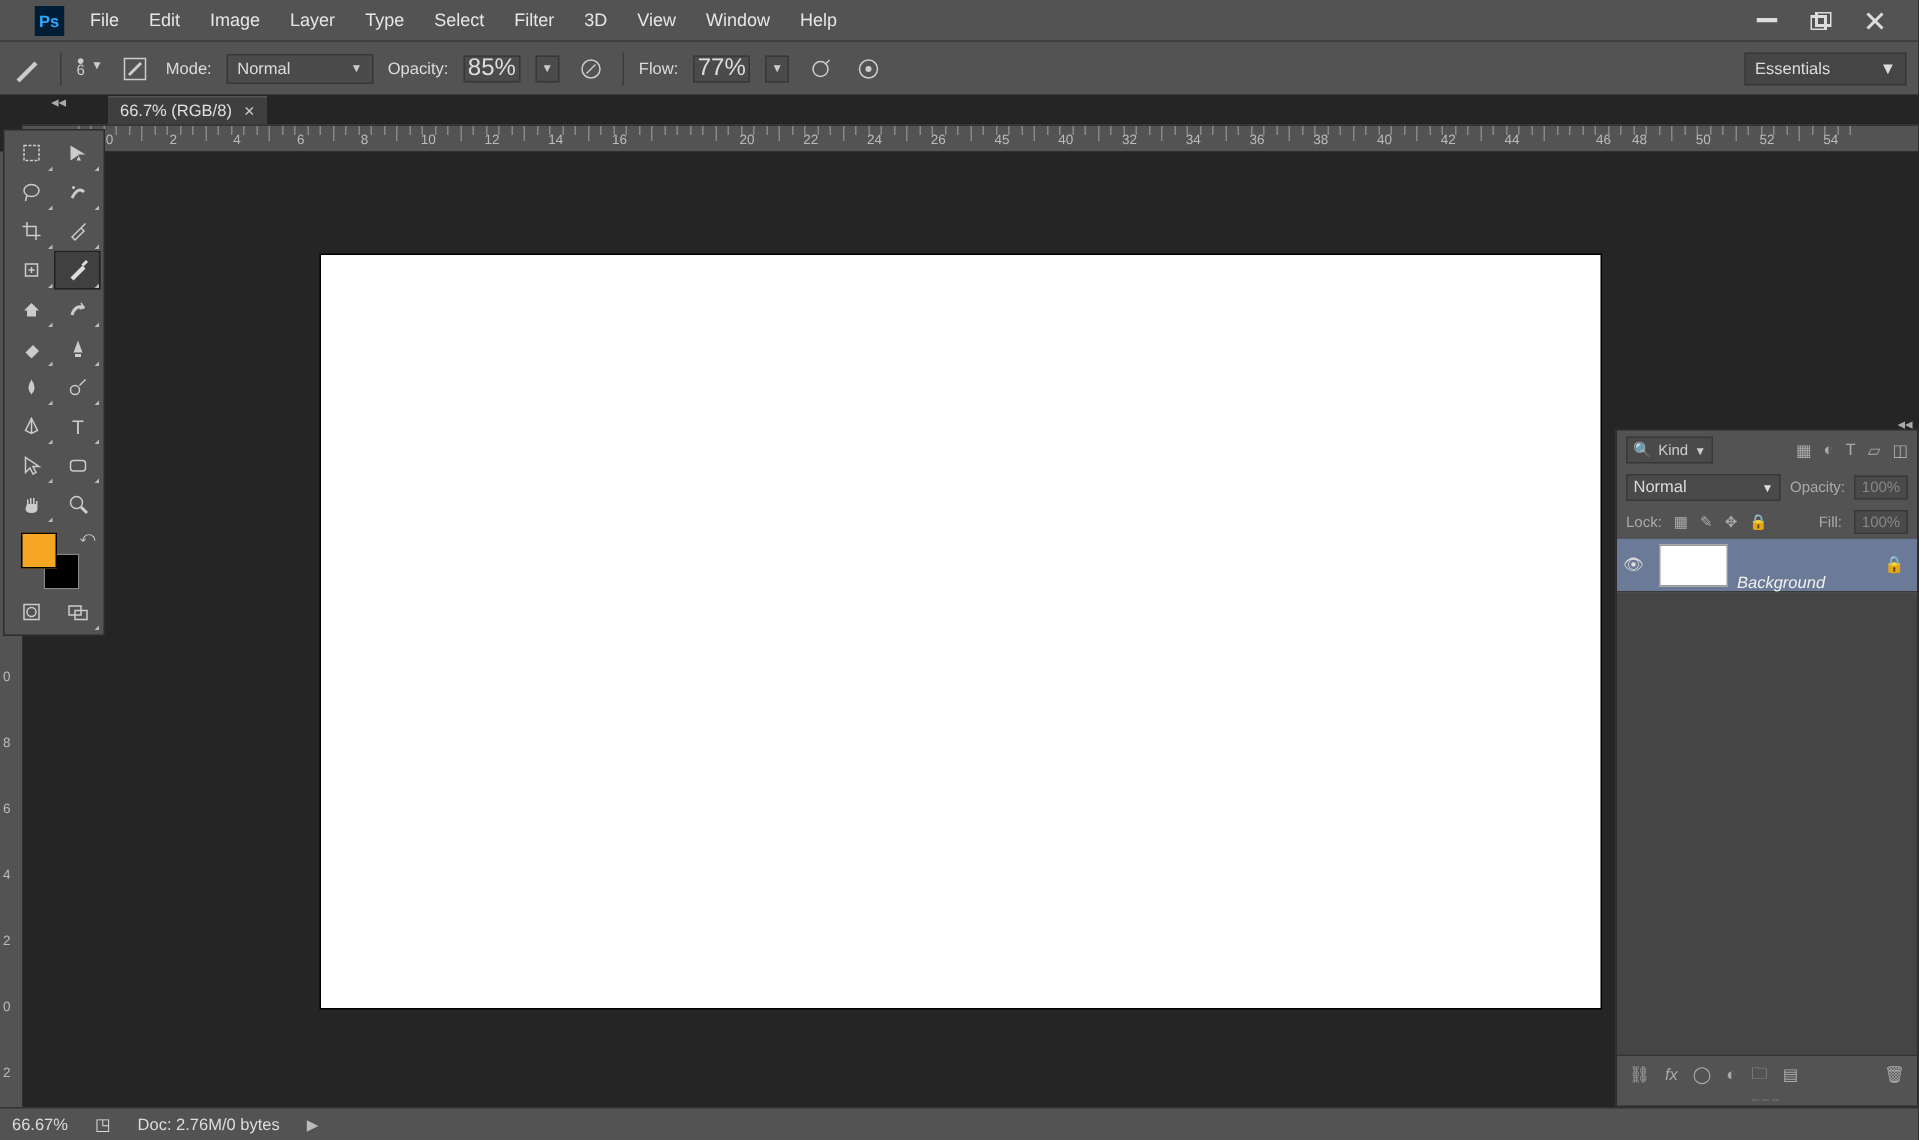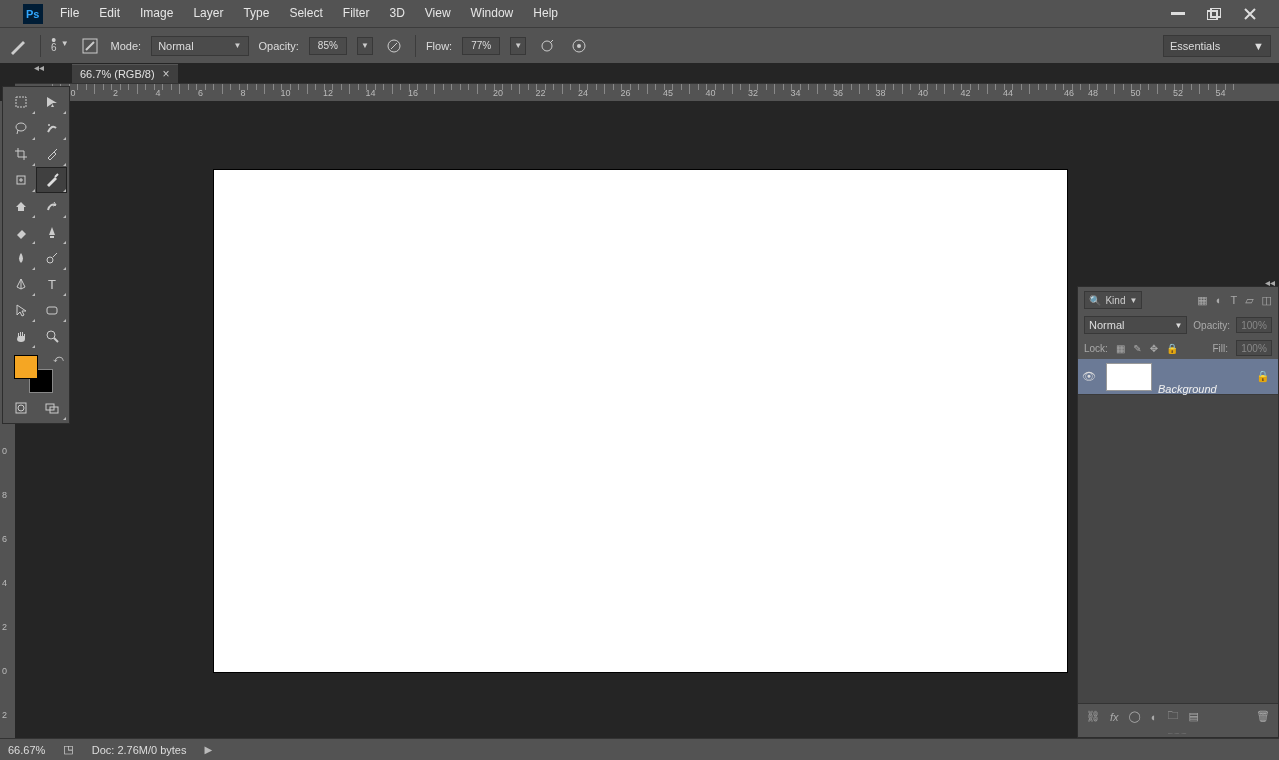--- a/index.html
+++ b/index.html
@@ -15,21 +15,21 @@
 
 .optionsbar { height: 36px; background: #535353; border-top: 1px solid #3c3c3c; display:flex; align-items:center; padding: 0 8px; gap: 10px; }
 .opt-icon { width: 22px; height: 22px; display:flex; align-items:center; justify-content:center; color:#ccc; }
 .opt-sep { width:1px; height:22px; background:#3c3c3c; }
 .brush-size { display:flex; flex-direction:column; align-items:center; line-height:1; font-size:10px; color:#ccc; position:relative; padding-right:12px;}
 .brush-size .dot{font-size:14px;line-height:.4}
 .brush-size .dd{position:absolute;right:0;top:2px;color:#ccc;font-size:8px}
 .opt-label { color:#ddd; font-size:11px; }
 .opt-select { background:#4b4b4b; border:1px solid #383838; color:#ddd; height:20px; padding:0 6px; display:flex; align-items:center; gap:40px; font-size:11px; }
 .opt-select .arrow{font-size:8px;color:#ccc;}
-.opt-small { background:#4b4b4b; border:1px solid #383838; color:#ddd; height:18px; width:38px; text-align:center; font-size:10px; display:inline-flex;align-items:center;justify-content:center; }
+.opt-small { background:#4b4b4b; border:1px solid #383838; color:#ddd; height:18px; width:38px; text-align:center; font-size:16px; display:inline-flex;align-items:center;justify-content:center; }
 .opt-dd { background:#4b4b4b; border:1px solid #383838; height:18px; width:16px; display:inline-flex;align-items:center;justify-content:center;font-size:8px;color:#ccc;}
 .workspace-select { margin-left:auto; background:#454545; border:1px solid #383838; color:#ddd; height:22px; width:108px; padding:0 6px; display:flex; align-items:center; justify-content:space-between; font-size:11px;}
 
 
 .tabbar { position:absolute; left:72px; top:63px; height:20px; display:flex; align-items:flex-end; z-index:5;}
 .tabbar .collapse{position:absolute;left:-38px;top:-1px;color:#aaa;font-size:10px;}
 .doc-tab { background:#3f3f3f; color:#e0e0e0; font-size:11px; padding:2px 8px; display:flex; align-items:center; gap:8px; border-top:1px solid #555;}
 .doc-tab .close{color:#ccc;font-size:12px;}
 
 

